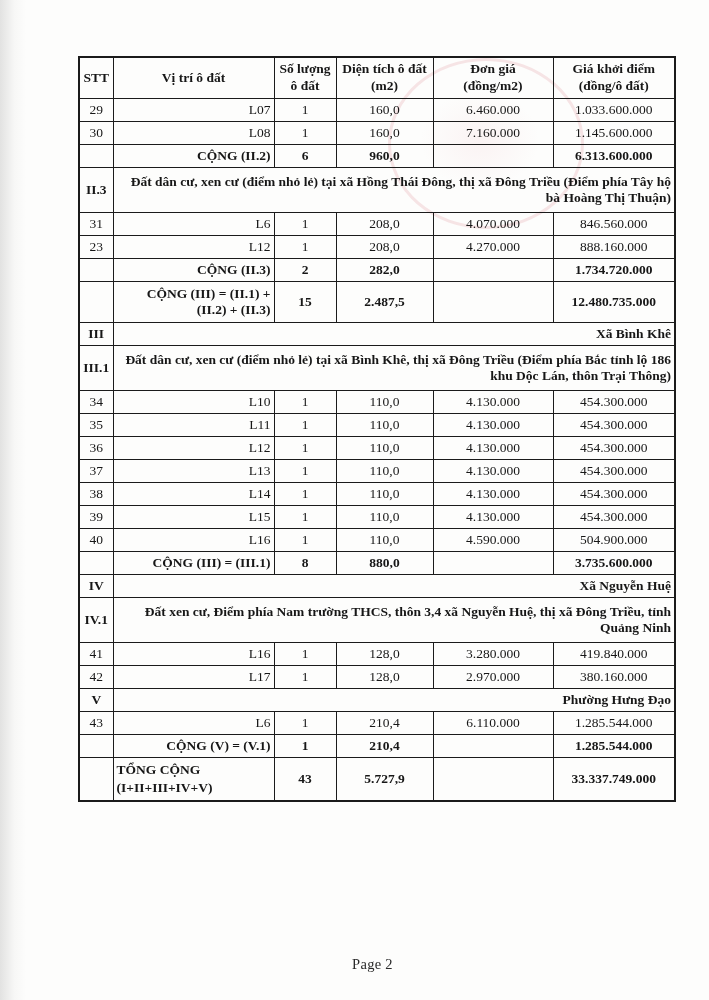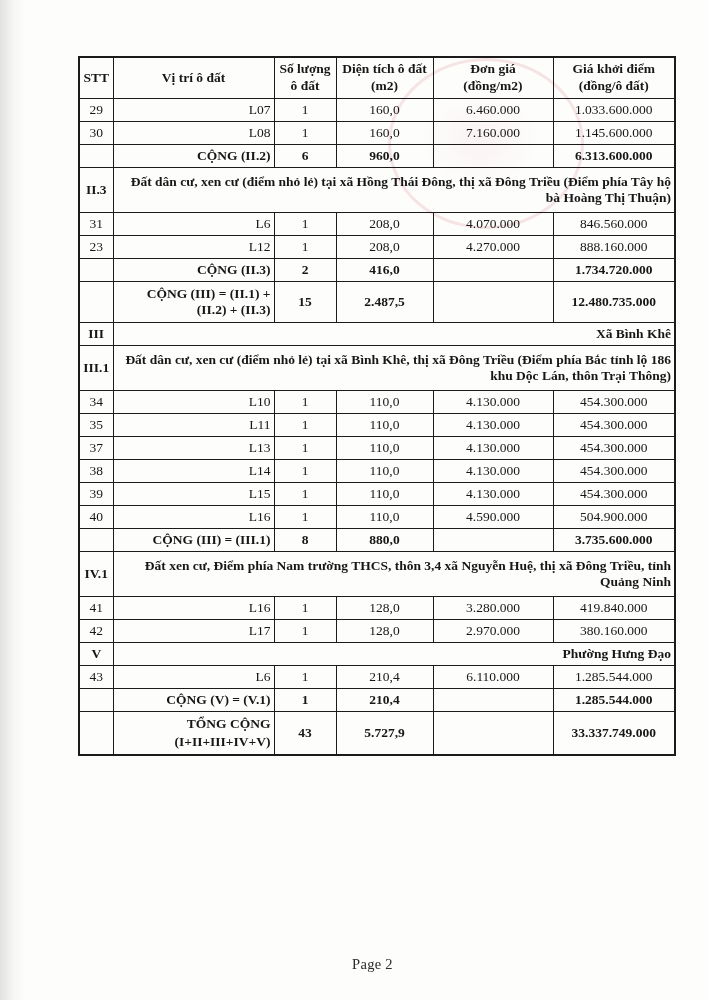--- a/index.html
+++ b/index.html
@@ -51,21 +51,21 @@
   td.r{text-align:center;}
   td.l{text-align:right;padding-left:5px;}
   
   tr.h td{height:38px;font-weight:bold;text-align:center;white-space:pre-line;line-height:1.25;}
   tr.d td{height:20px;}
   tr.s td, tr.s2 td{font-weight:bold;height:20px;}
   tr.s2 td{height:42px;}
   tr.t td, tr.t2 td, tr.g td{font-weight:bold;height:20px;}
   tr.t2 td{height:38px;}
   tr.g td{height:40px;}
-  tr.g td.lbl{text-align:right;white-space:pre-line;line-height:1.3;margin-top:8px;}
+  tr.g td.lbl{text-align:left;white-space:pre-line;line-height:1.3;margin-top:8px;}
   .footer{
     position:absolute;left:0;right:0;top:956px;
     text-align:center;
     transform:translateX(18px);
     font-size:14.5px;color:#2a2a2a;
     letter-spacing:0.3px;
   }
 </style>
 </head>
 <body>
@@ -141,21 +141,21 @@
           <td class="l">L12</td>
           <td class="c">1</td>
           <td class="r">208,0</td>
           <td class="c">4.270.000</td>
           <td class="r">888.160.000</td>
         </tr>
         <tr class="t">
           <td class="c"></td>
           <td class="l">CỘNG (II.3)</td>
           <td class="c">2</td>
-          <td class="r">416,0</td>
+          <td class="r">282,0</td>
           <td class="c"></td>
           <td class="r">1.734.720.000</td>
         </tr>
         <tr class="t2">
           <td class="c"></td>
           <td class="l">CỘNG (III) = (II.1) + (II.2) + (II.3)</td>
           <td class="c">15</td>
           <td class="r">2.487,5</td>
           <td class="c"></td>
           <td class="r">12.480.735.000</td>
@@ -178,20 +178,28 @@
         </tr>
         <tr class="d">
           <td class="c">35</td>
           <td class="l">L11</td>
           <td class="c">1</td>
           <td class="r">110,0</td>
           <td class="c">4.130.000</td>
           <td class="r">454.300.000</td>
         </tr>
         <tr class="d">
+          <td class="c">36</td>
+          <td class="l">L12</td>
+          <td class="c">1</td>
+          <td class="r">110,0</td>
+          <td class="c">4.130.000</td>
+          <td class="r">454.300.000</td>
+        </tr>
+        <tr class="d">
           <td class="c">37</td>
           <td class="l">L13</td>
           <td class="c">1</td>
           <td class="r">110,0</td>
           <td class="c">4.130.000</td>
           <td class="r">454.300.000</td>
         </tr>
         <tr class="d">
           <td class="c">38</td>
           <td class="l">L14</td>
@@ -216,20 +224,24 @@
           <td class="c">4.590.000</td>
           <td class="r">504.900.000</td>
         </tr>
         <tr class="t">
           <td class="c"></td>
           <td class="l">CỘNG (III) = (III.1)</td>
           <td class="c">8</td>
           <td class="r">880,0</td>
           <td class="c"></td>
           <td class="r">3.735.600.000</td>
+        </tr>
+        <tr class="s">
+          <td class="c">IV</td>
+          <td class="l" colspan="5">Xã Nguyễn Huệ</td>
         </tr>
         <tr class="s2">
           <td class="c">IV.1</td>
           <td class="l" colspan="5">Đất xen cư, Điểm phía Nam trường THCS, thôn 3,4 xã Nguyễn Huệ, thị xã Đông Triều, tỉnh Quảng Ninh</td>
         </tr>
         <tr class="d">
           <td class="c">41</td>
           <td class="l">L16</td>
           <td class="c">1</td>
           <td class="r">128,0</td>

